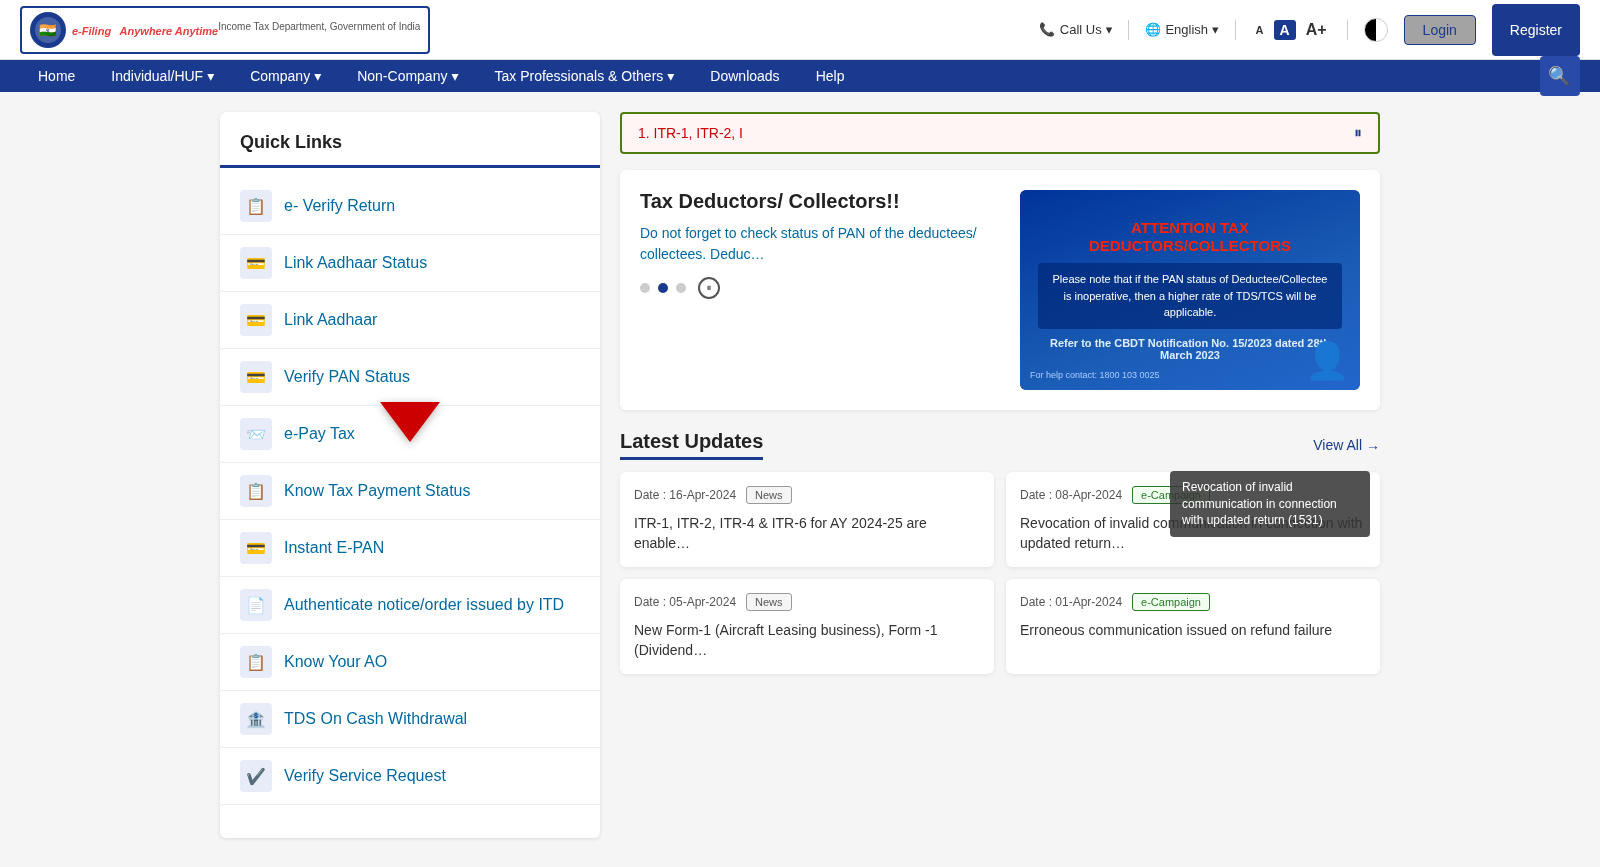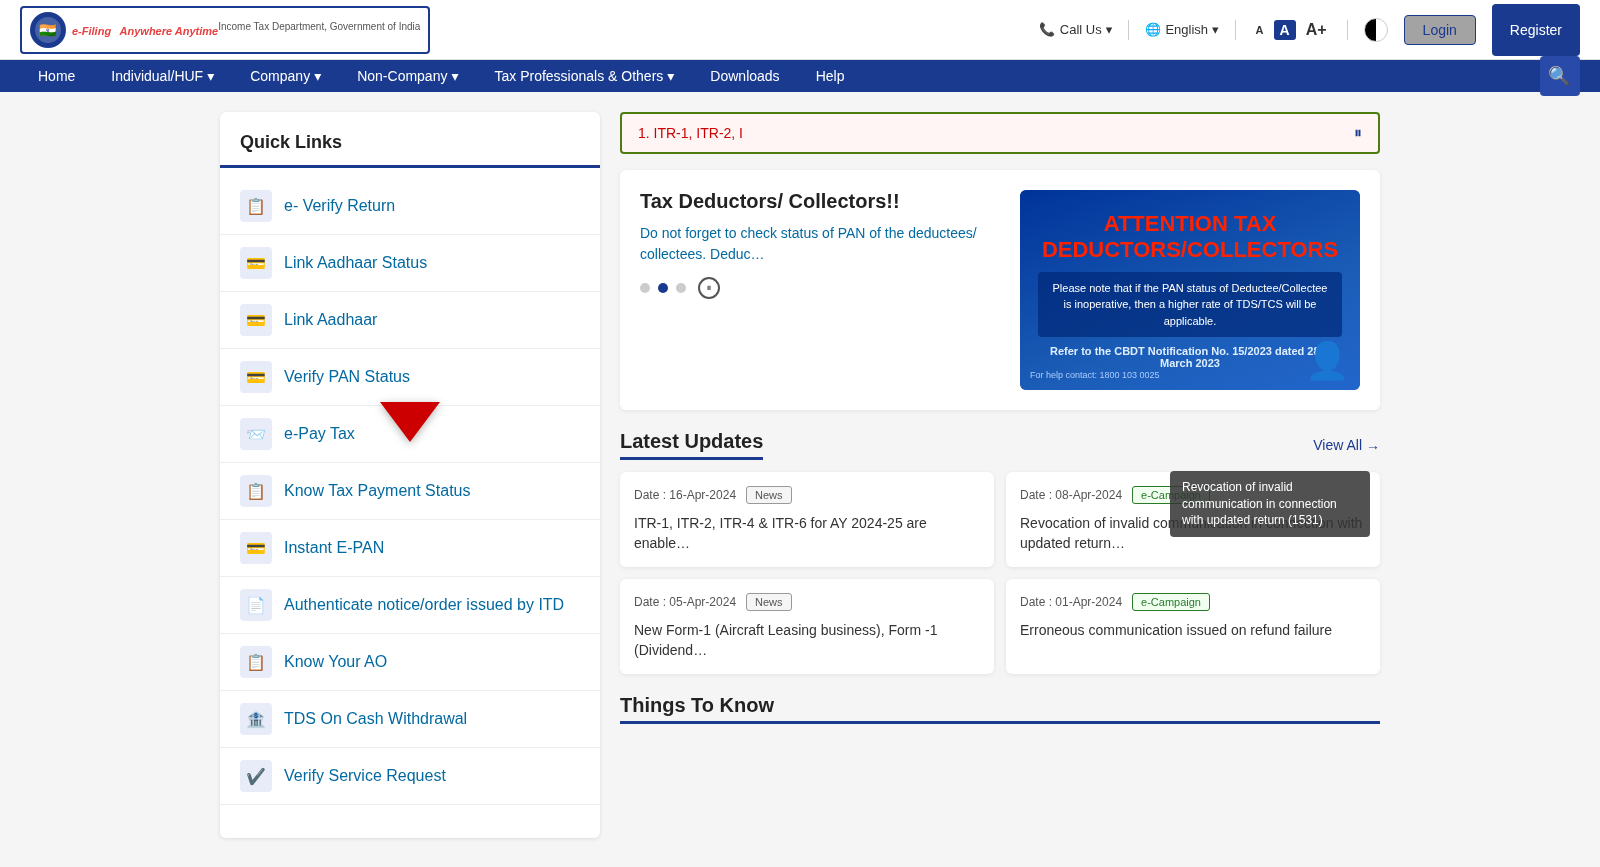--- a/index.html
+++ b/index.html
@@ -572,21 +572,21 @@
         <div class="carousel-dots">
           <div class="dot"></div>
           <div class="dot active"></div>
           <div class="dot"></div>
           <div class="pause-btn">⏸</div>
         </div>
       </div>
       <div class="banner-image">
         <div style="position:absolute; top:0; left:0; right:0; bottom:0; background: linear-gradient(160deg, #003399 0%, #1a5cb5 60%, #2266cc 100%); border-radius:6px;"></div>
         <div style="position:relative; z-index:2; padding: 10px; text-align:center; width:100%;">
-          <div style="color:#ff2200; font-size:22px; font-weight:900; line-height:1.2; margin-bottom:8px;">ATTENTION TAX<br>DEDUCTORS/COLLECTORS</div>
+          <div style="color:#ff2200; font-size:15px; font-weight:900; line-height:1.2; margin-bottom:8px;">ATTENTION TAX<br>DEDUCTORS/COLLECTORS</div>
           <div style="background:rgba(0,40,120,0.7); color:#fff; font-size:11px; padding:8px 10px; border-radius:4px; line-height:1.5; margin: 0 8px;">
             Please note that if the PAN status of Deductee/Collectee is inoperative, then a higher rate of TDS/TCS will be applicable.
           </div>
           <div style="color:#ddeeff; font-size:11px; margin-top:8px; padding: 0 8px; font-weight: bold;">
             Refer to the CBDT Notification No. 15/2023 dated 28th March 2023
           </div>
         </div>
         <div style="position:absolute; bottom:8px; right:10px; font-size:36px; z-index:2;">👤</div>
         <div style="position:absolute; bottom:8px; left:10px; font-size:9px; color:#aaccff; z-index:2; line-height:1.3;">
           For help contact: 1800 103 0025
@@ -631,18 +631,15 @@
 
       <div class="update-card">
         <div class="update-meta">
           <span class="update-date">Date : 01-Apr-2024</span>
           <span class="update-tag tag-ecampaign">e-Campaign</span>
         </div>
         <div class="update-text">Erroneous communication issued on refund failure</div>
       </div>
     </div>
 
-    <div class="things-section">
-      <div class="section-title">Things To Know</div>
-    </div>
 
   </div>
 </div>
 
 </body></html>

